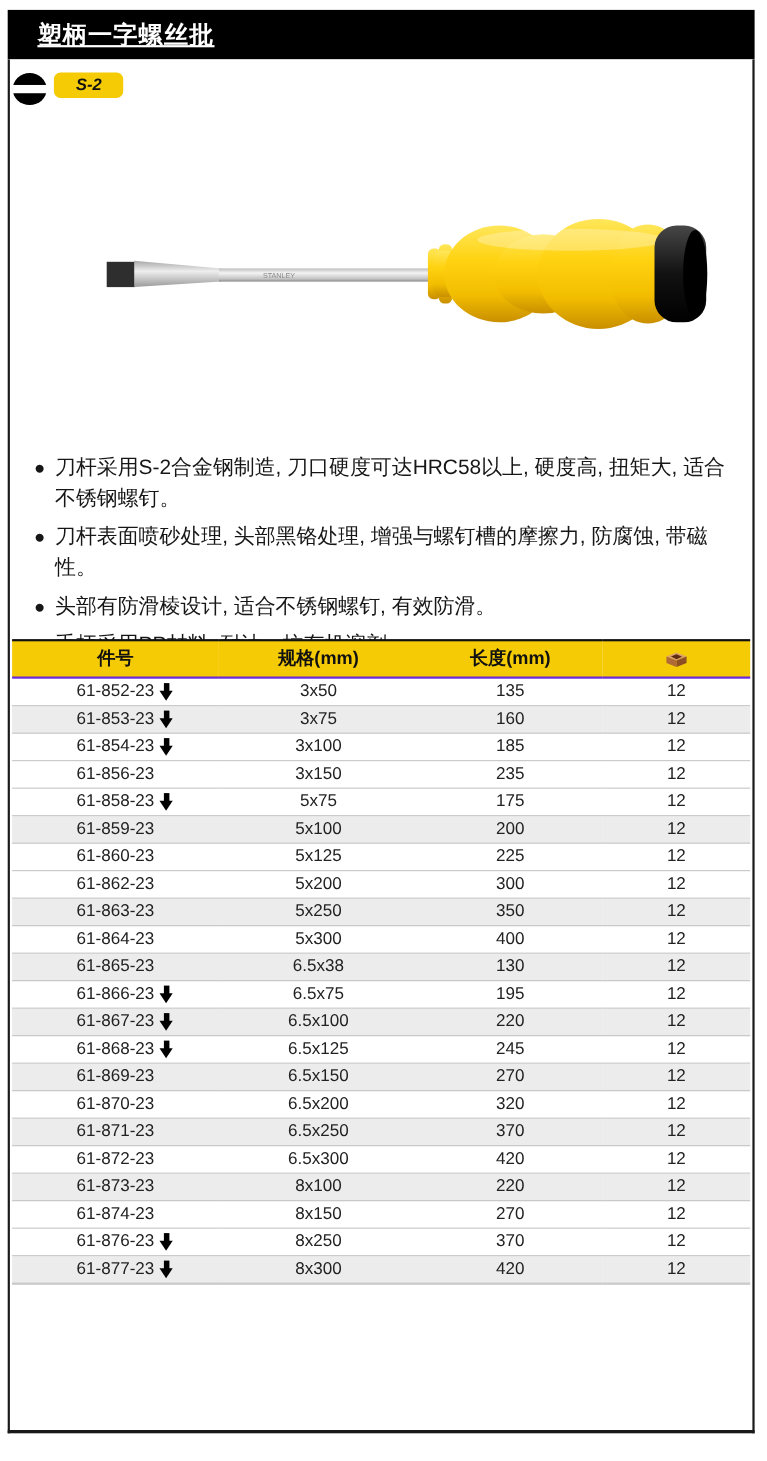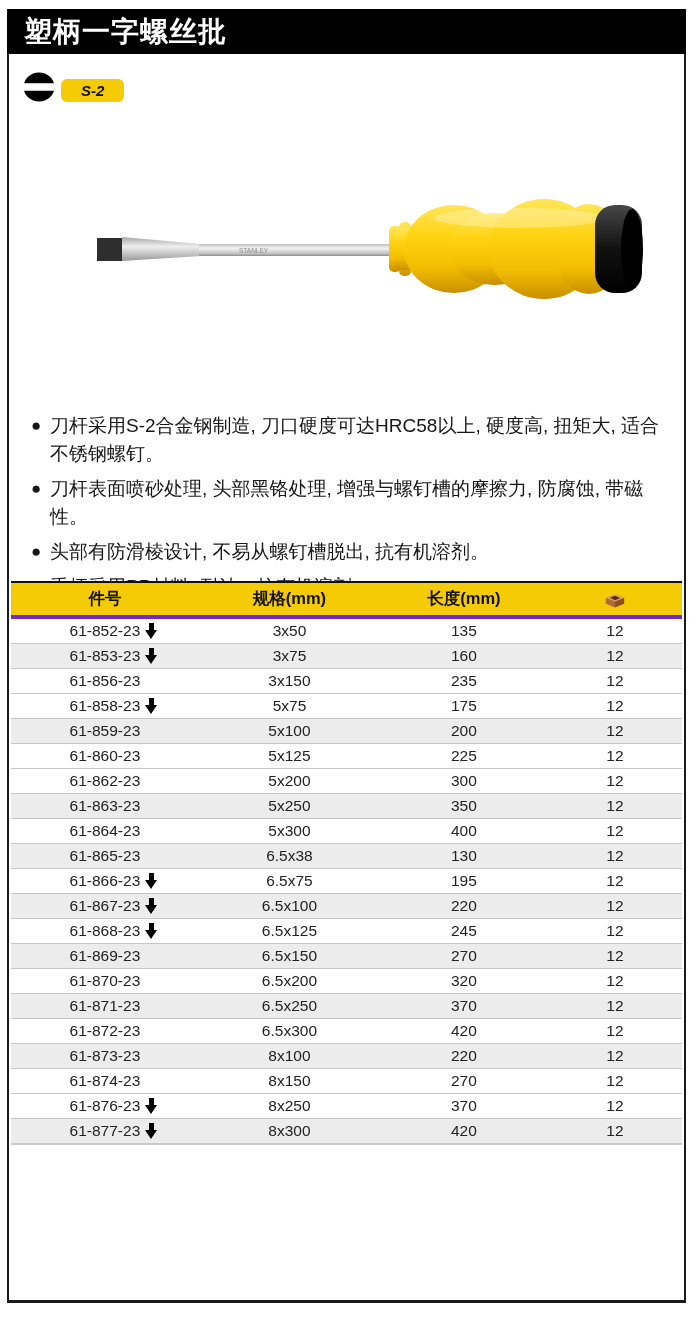--- a/index.html
+++ b/index.html
@@ -1,40 +1,40 @@
 <!DOCTYPE html>
 <html><head>
 <meta charset="utf-8">
 <style>
   html,body{margin:0;padding:0;background:#fff;}
   body{width:697px;height:1328px;overflow:hidden;font-family:"Liberation Sans","DejaVu Sans",sans-serif;color:#1c1c1c;}
   .page{position:relative;width:697px;height:1328px;background:#fff;}
 
   .titlebar{position:absolute;left:7px;top:9px;width:679px;height:45px;background:#000;
     display:flex;align-items:center;box-sizing:border-box;padding-left:15px;}
-  .titlebar h1{margin:2px;color:#fff;font-size:28px;font-weight:bold;letter-spacing:1px;}
+  .titlebar h1{margin:12px;color:#fff;font-size:22px;font-weight:bold;letter-spacing:1px;text-decoration:underline;}
 
   .frame{position:absolute;left:7px;top:54px;width:679px;height:1249px;box-sizing:border-box;
     border-left:2px solid #1a1a1a;border-right:2px solid #1a1a1a;border-bottom:3px solid #1a1a1a;background:#fff;}
 
-  .bitrow{position:absolute;left:14px;top:12px;height:36px;display:flex;align-items:flex-end;}
+  .bitrow{position:absolute;left:2px;top:12px;height:36px;display:flex;align-items:flex-start;}
   .bit-icon{width:32px;height:30px;display:block;}
   .badge{margin-left:6px;background:#F5CB06;border-radius:6px;padding:2px 20px;height:19px;
     display:flex;align-items:center;justify-content:center;}
   .badge span{font-size:15px;font-weight:bold;font-style:italic;color:#111;}
 
   .product{position:absolute;left:80px;top:138px;width:557px;height:118px;}
 
   .features{position:absolute;left:20px;top:358px;width:645px;list-style:none;margin:0;padding:0;}
   .features li{position:relative;padding-left:21px;font-size:19px;line-height:28px;margin-bottom:7px;color:#161616;}
   .features .bullet{position:absolute;left:2px;top:0;font-size:17px;}
 
   .spec-table{position:absolute;left:2px;top:527px;width:671px;border-collapse:collapse;
     border-top:2px solid #111;border-bottom:2px solid #c9c9c9;}
-  .spec-table th{background:#F5CB06;border-bottom:4px solid #6d28d9;height:32px;
+  .spec-table th{background:#F5CB06;border-bottom:2px solid #6d28d9;height:32px;
     font-size:16.5px;font-weight:bold;color:#111;text-align:center;padding:0;}
   .spec-table td{height:24px;border-bottom:1px solid #c6c6c6;font-size:15.5px;text-align:center;padding:0;color:#222;}
   .spec-table tr.even td{background:#ececec;}
   .col-part{width:28%;} .col-spec{width:27%;} .col-len{width:25%;} .col-qty{width:20%;}
 
   .pnwrap{position:relative;display:inline-block;}
   .dn{position:absolute;left:100%;margin-left:5px;top:1px;width:13px;height:16px;display:inline-block;}
   .dn::before{content:"";position:absolute;left:4px;top:0;width:5px;height:9px;background:#000;}
   .dn::after{content:"";position:absolute;left:0;top:7px;width:0;height:0;
     border-left:6.5px solid transparent;border-right:6.5px solid transparent;border-top:9px solid #000;}
@@ -112,21 +112,21 @@
     <ul class="features">
       <li>
         <span class="bullet">●</span><span class="ftext">刀杆采用S-2合金钢制造, 刀口硬度可达HRC58以上, 硬度高, 扭矩大, 适合不锈钢螺钉。</span>
       </li>
 
       <li>
         <span class="bullet">●</span><span class="ftext">刀杆表面喷砂处理, 头部黑铬处理, 增强与螺钉槽的摩擦力, 防腐蚀, 带磁性。</span>
       </li>
 
       <li>
-        <span class="bullet">●</span><span class="ftext">头部有防滑棱设计, 不易从螺钉槽脱出, 抗有机溶剂。</span>
+        <span class="bullet">●</span><span class="ftext">头部有防滑棱设计, 适合不锈钢螺钉, 有效防滑。</span>
       </li>
 
       <li>
         <span class="bullet">●</span><span class="ftext">手柄采用PP材料, 耐油、抗有机溶剂。</span>
       </li>
     </ul>
 
     <table class="spec-table">
       <thead>
         <tr>
@@ -151,20 +151,26 @@
         <td class="qty">12</td>
       </tr>
 
       <tr class="even">
         <td class="part"><span class="pnwrap"><span class="pn">61-853-23</span><span class="dn"></span></span></td>
         <td class="spec">3x75</td>
         <td class="len">160</td>
         <td class="qty">12</td>
       </tr>
 
+      <tr class="odd">
+        <td class="part"><span class="pnwrap"><span class="pn">61-854-23</span><span class="dn"></span></span></td>
+        <td class="spec">3x100</td>
+        <td class="len">185</td>
+        <td class="qty">12</td>
+      </tr>
 
 
       <tr class="odd">
         <td class="part"><span class="pnwrap"><span class="pn">61-856-23</span></span></td>
         <td class="spec">3x150</td>
         <td class="len">235</td>
         <td class="qty">12</td>
       </tr>
 
 

